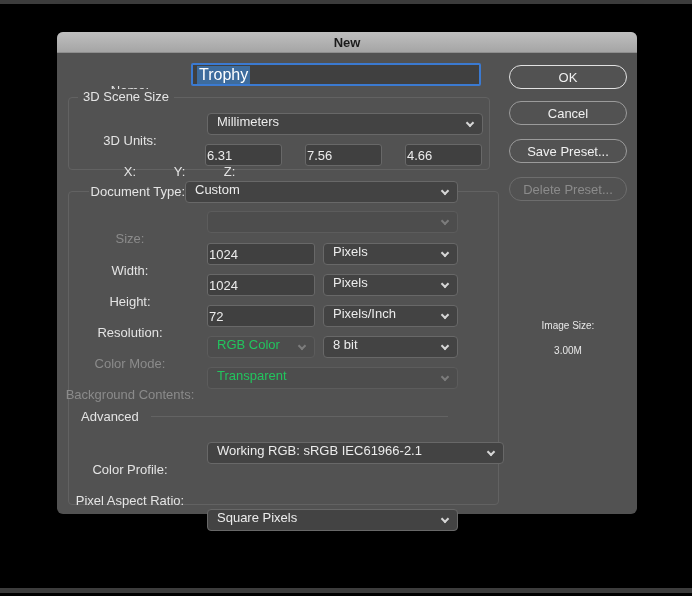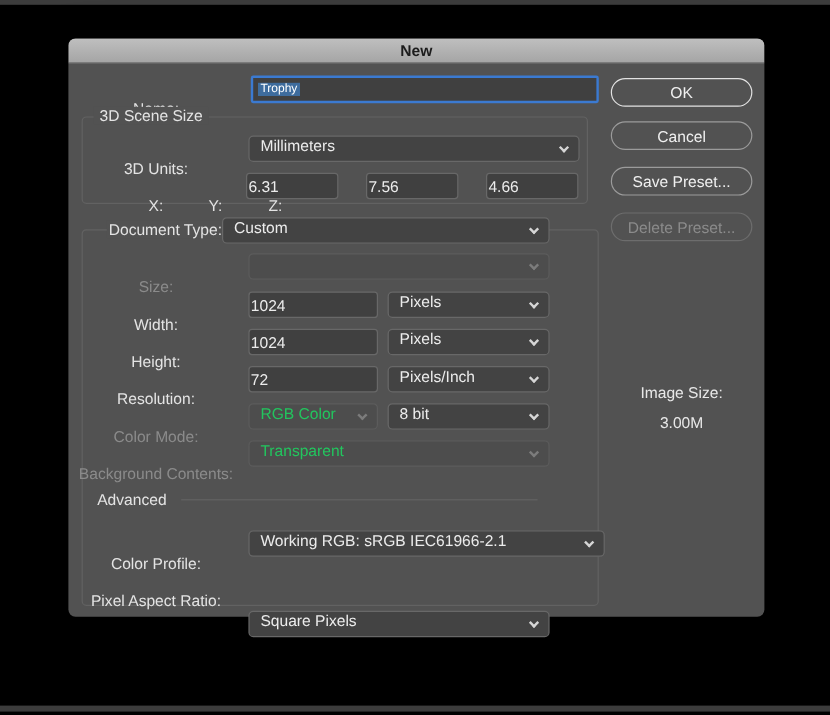--- a/index.html
+++ b/index.html
@@ -35,24 +35,24 @@
   }
   .lbl.dis { color:#8b8b8b; }
 
   .tinput {
     position:absolute; top:0; height:22px;
     background:#404040; border:1px solid #686868; border-radius:3px;
     color:#ececec; font-size:13px; padding:0 1px;
     font-family:inherit; outline:none;
   }
   .name-box {
-    position:absolute; top:0; left:152px; width:290px; height:23px;
+    position:absolute; top:0; left:134px; width:290px; height:23px;
     background:#404040; border:2px solid #3b7ad1; border-radius:2px;
     display:flex; align-items:center; padding:0 4px;
-    font-size:10px; color:#fff;
+    font-size:16px; color:#fff;
   }
   .name-box .sel { background:#3e6c9d; padding:0 2px; }
 
   .dropdown {
     position:absolute; top:0; height:22px;
     background:#434343; border:1px solid #686868; border-radius:4px;
     color:#ececec; font-size:13px;
     display:flex; 
     padding:0 24px 0 9px; white-space:nowrap; overflow:hidden;
   }
@@ -78,21 +78,21 @@
 
   .btn {
     position:absolute; left:452px; width:118px; height:24px;
     border-radius:12px; border:1px solid #9b9b9b; background:transparent;
     color:#f0f0f0; font-size:13px; font-family:inherit;
     display:flex; align-items:center; justify-content:center; cursor:default;
   }
   .btn.default { border:1.5px solid #e2e2e2; }
   .btn.disabled { border-color:#6d6d6d; color:#8b8b8b; }
 
-  .imgsize { position:absolute; left:452px; width:118px; text-align:center; font-size:13px; color:#e8e8e8; }
+  .imgsize { position:absolute; left:452px; width:118px; text-align:center; font-size:10px; color:#e8e8e8; }
 </style>
 </head>
 <body>
 
 <div class="strip top"></div>
 <div class="strip bottom"></div>
 
 <div class="dialog">
 
   <div class="titlebar">

